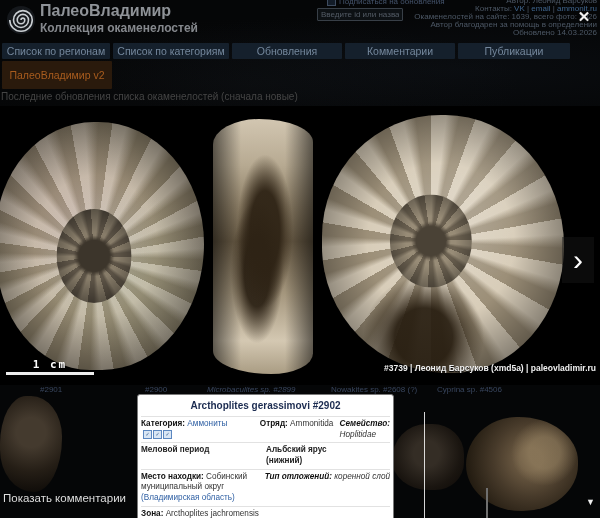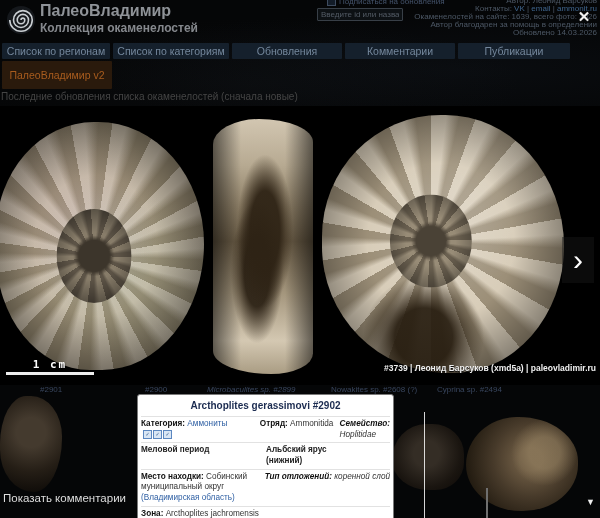--- a/index.html
+++ b/index.html
@@ -171,21 +171,21 @@
     </div>
     <div class="credit">#3739 | Леонид Барсуков (xmd5a) | paleovladimir.ru</div>
   </div>
   <button class="next-btn">›</button>
   <button class="close-btn">✕</button>
 
   <span class="caption cap1">#2901</span>
   <span class="caption cap2">#2900</span>
   <span class="caption cap3">Microbaculites sp. #2899</span>
   <span class="caption cap4">Nowakites sp. #2608 (?)</span>
-  <span class="caption cap5">Cyprina sp. #2494</span>
+  <span class="caption cap5">Cyprina sp. #4506</span>
 
   <div class="thumb th1"></div>
   <div class="thumb th2"></div>
   <div class="thumb th3"></div>
   <div class="vline1"></div>
   <div class="vline2"></div>
 
   <a class="show-comments">Показать комментарии</a>
   <div class="scroll-hint">▼</div>
 

